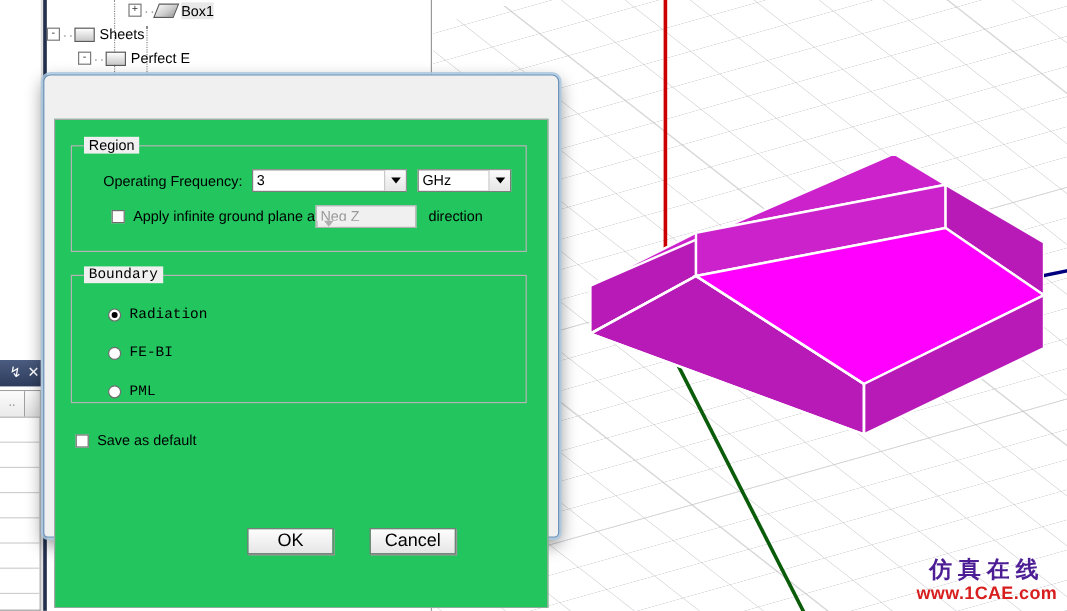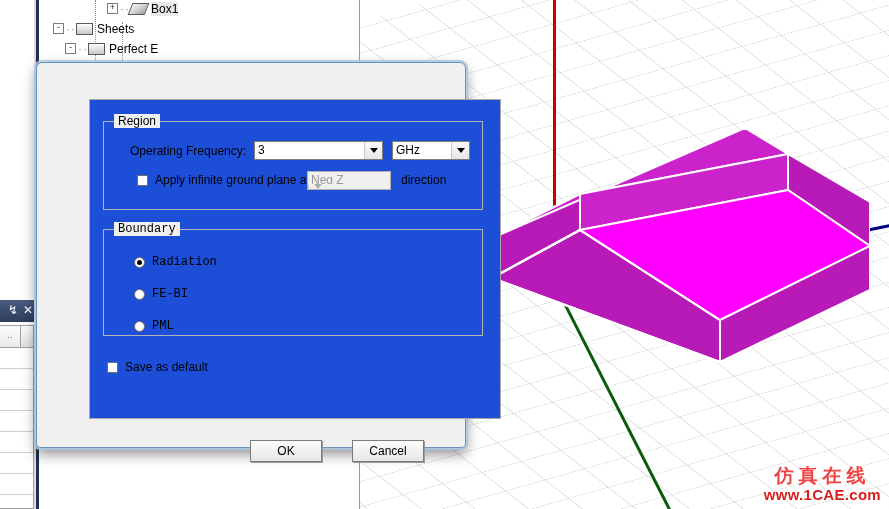--- a/index.html
+++ b/index.html
@@ -103,22 +103,22 @@
   #dlg-close{
     position:absolute;right:5px;top:3px;width:44px;height:21px;
     background:linear-gradient(#e8786b 0%,#d2392c 48%,#b51f15 52%,#d4584a 100%);
     border:1px solid #8f1b12;border-radius:3px;
     color:#fff;font-size:13px;font-weight:bold;text-align:center;line-height:20px;
     text-shadow:0 1px 1px rgba(0,0,0,.55);
     box-shadow:inset 0 1px 0 rgba(255,255,255,.55);
     cursor:pointer;
   }
   #dlg-body{
-    position:absolute;left:8px;top:36px;width:412px;height:320px;
-    background:#1d4ed8;border:1px solid #a8a8a8;box-sizing:border-box;margin-left:44px;
+    position:absolute;left:8px;top:36px;width:412px;height:408px;
+    background:#22c55e;border:1px solid #a8a8a8;box-sizing:border-box;
   }
 
   fieldset.grp{
     position:absolute;margin:0;padding:0;
     border:1px solid #b4b4b4;background:transparent;
   }
   fieldset.grp > legend{
     margin-left:10px;padding:0 4px;font-size:12px;color:#000;background:#f0f0f0;
   }
   #grp-region{left:13px;top:14px;width:378px;height:94px;}
@@ -144,38 +144,38 @@
   .combo.dis .tri{border-top-color:#aeaeae;}
 
   .chk{position:absolute;width:11px;height:11px;background:#fff;border:1px solid #6d6d6d;box-sizing:border-box;}
   .rad{position:absolute;width:11px;height:11px;border-radius:50%;background:#fff;border:1px solid #6d6d6d;box-sizing:border-box;}
   .rad.on::after{content:"";position:absolute;left:2px;top:2px;width:5px;height:5px;border-radius:50%;background:#000;}
 
   .btn{
     position:absolute;width:72px;height:22px;
     background:linear-gradient(#fdfdfd,#e6e6e6);
     border:1px solid #7b7b7b;box-sizing:border-box;
-    font-size:12px;color:#000;text-align:center;line-height:20px;
+    font-size:15px;color:#000;text-align:center;line-height:20px;
     box-shadow:1px 1px 0 #9a9a9a;cursor:pointer;
   }
   #btn-ok{left:160px;top:340px;}
   #btn-cancel{left:262px;top:340px;}
 
   
   #wm-big{
     position:absolute;left:155px;top:228px;
     font-size:54px;font-weight:bold;letter-spacing:2px;
     color:rgba(255,255,255,.0);
     text-shadow:1px 1px 0 rgba(160,160,165,.30), -1px -1px 0 rgba(255,255,255,.9);
     -webkit-text-stroke:1px rgba(165,165,172,.28);
     font-family:"Liberation Sans",sans-serif;
     pointer-events:none;white-space:nowrap;
   }
   #wm-corner{position:absolute;right:8px;bottom:6px;text-align:center;pointer-events:none;}
-  #wm-cn{font-size:19px;font-weight:bold;color:#ef4444;letter-spacing:5px;line-height:22px;
+  #wm-cn{font-size:19px;font-weight:bold;color:#4c1d95;letter-spacing:5px;line-height:22px;
          font-family:"DejaVu Sans",sans-serif;text-shadow:0 1px 0 rgba(255,255,255,.7);}
   #wm-url{font-size:15px;font-weight:bold;color:#d81f1f;letter-spacing:.3px;line-height:17px;}
 </style>
 </head>
 <body>
 
 <div id="viewport">
   <div id="grid"></div>
 
   <div class="axis" id="axis-z"></div>
@@ -205,21 +205,21 @@
 
 <div id="tree-panel">
   <div class="vdots" style="left:56px;top:0;height:62px;"></div>
   <div class="vdots" style="left:83px;top:22px;height:46px;"></div>
   <div class="tree">
 
     <div class="tnode" style="padding-left:68px;">
       <span class="expander">+</span><span class="dots">··</span><span class="ic-box"></span><span class="tlabel sel">Box1</span>
     </div>
 
-    <div class="tnode" style="padding-left:14px;">
+    <div class="tnode" style="">
       <span class="expander">-</span><span class="dots">··</span><span class="ic-sheet"></span><span class="tlabel">Sheets</span>
     </div>
 
     <div class="tnode" style="padding-left:26px;">
       <span class="expander">-</span><span class="dots">··</span><span class="ic-sheet"></span><span class="tlabel">Perfect E</span>
     </div>
 
     <div class="tnode" style="padding-left:68px;">
       <span class="expander">+</span><span class="dots">··</span><span class="ic-sheet"></span><span class="tlabel">RectStart</span>
     </div>

